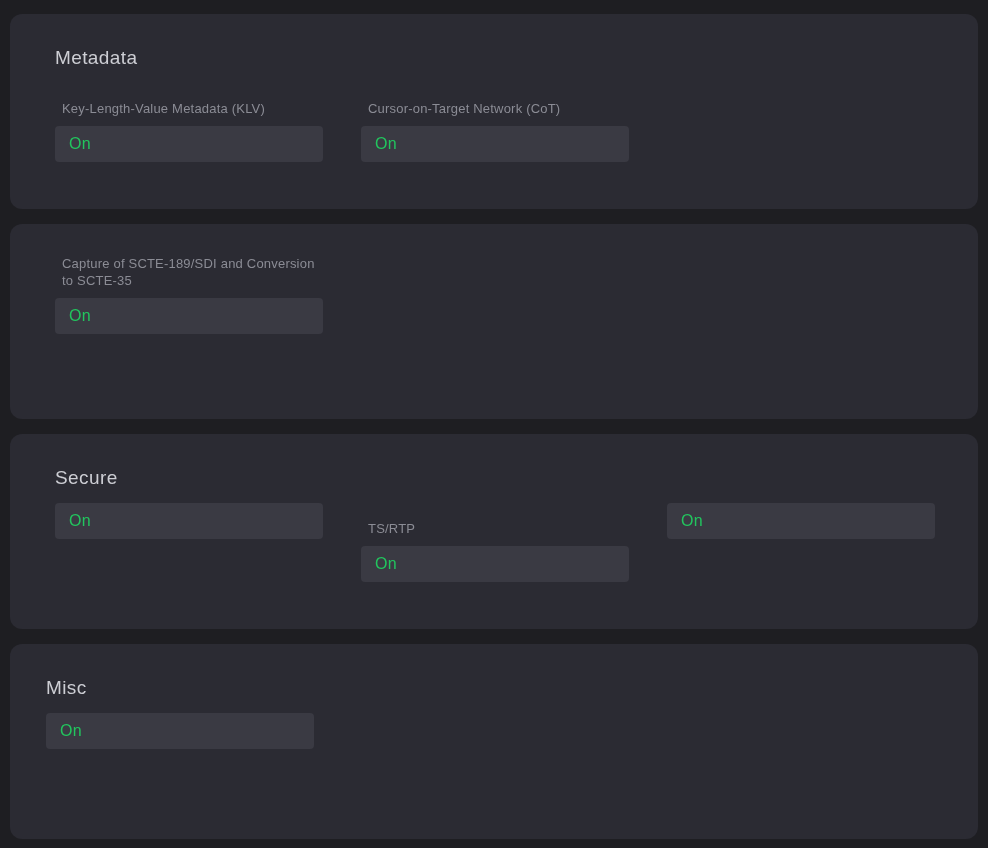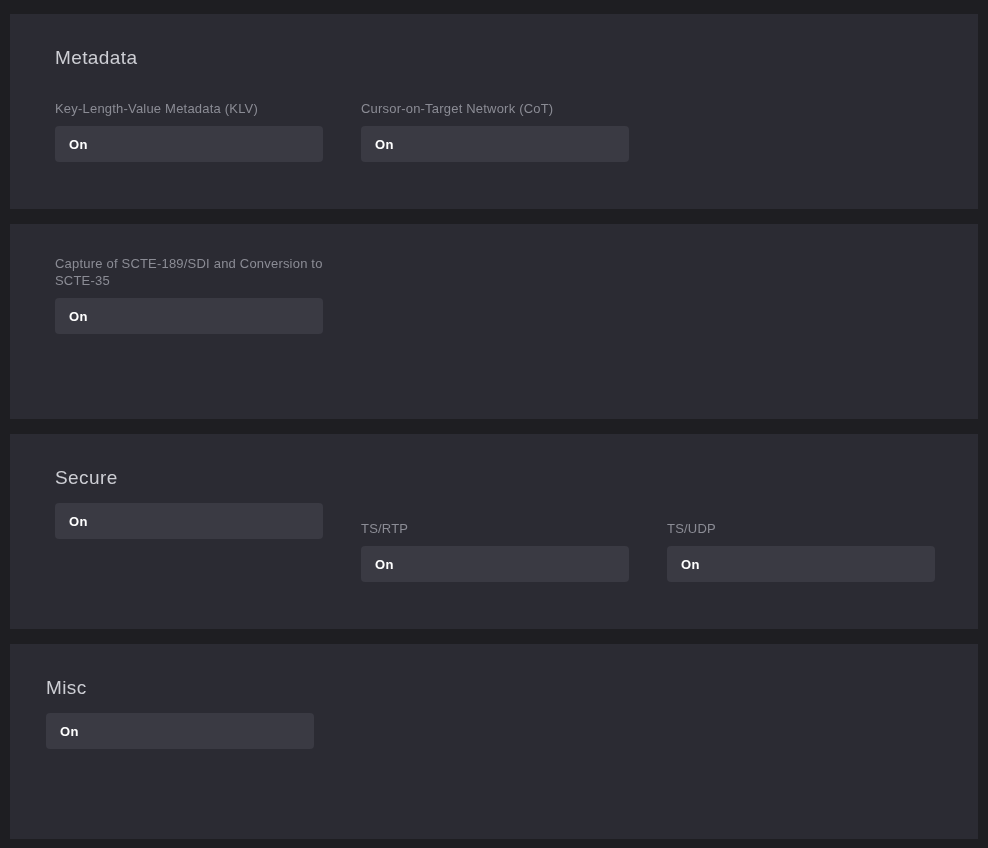--- a/index.html
+++ b/index.html
@@ -10,21 +10,21 @@
   body {
     width: 988px;
     height: 848px;
     background: #1e1e22;
     font-family: "Liberation Sans", sans-serif;
     padding: 14px 10px 11px 10px;
     overflow: hidden;
   }
   .section {
     background: #2b2b33;
-    border-radius: 0;
+    border-radius: 12px;
     padding: 31px 45px 45px 45px;
     margin-bottom: 15px;
     height: 195px;
   }
   .section:last-child { margin-bottom: 0; padding-left: 36px; }
   .section-title {
     color: #cdced4;
     font-size: 19px;
     font-weight: 400;
     line-height: 26px;
@@ -42,34 +42,35 @@
   .field-label {
     color: #8b8c95;
     font-size: 13px;
     line-height: 17px;
     letter-spacing: 0.2px;
     min-height: 34px;
     display: flex;
     flex-direction: column;
     justify-content: flex-end;
     margin-bottom: 9px;
+    margin-left: 7px;
   }
   .field-box {
     background: #3a3a43;
     border-radius: 4px;
     height: 36px;
     display: flex;
     align-items: center;
     padding: 0 14px;
     cursor: pointer;
   }
   .field-value {
-    color: #ffffff;
-    font-size: 13px;
-    font-weight: 700;
+    color: #22c55e;
+    font-size: 16px;
+    font-weight: 400;
     letter-spacing: 0.3px;
   }
 </style>
 </head>
 <body>
 
 <div>
 
   <section class="section">
     <h2 class="section-title">Metadata</h2>
@@ -108,21 +109,20 @@
           <span class="field-value">On</span>
         </div>
       </div>
       <div class="field-group">
         <div class="field-label">TS/RTP</div>
         <div class="field-box">
           <span class="field-value">On</span>
         </div>
       </div>
       <div class="field-group">
-        <div class="field-label">TS/UDP</div>
         <div class="field-box">
           <span class="field-value">On</span>
         </div>
       </div>
     </div>
   </section>
 
   <section class="section">
     <h2 class="section-title">Misc</h2>
     <div class="fields-row">

